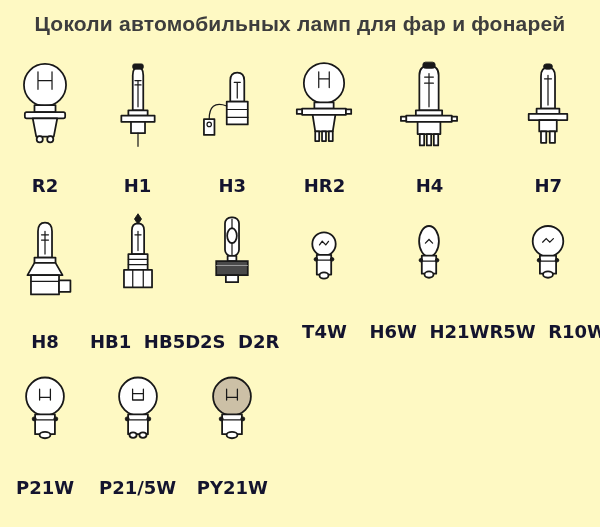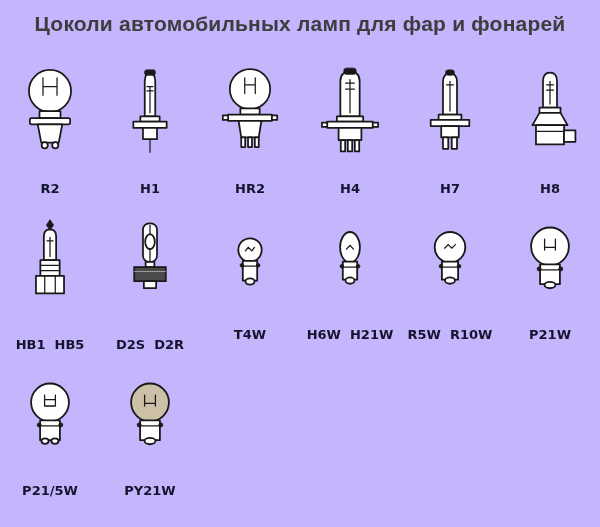--- a/index.html
+++ b/index.html
@@ -1,22 +1,22 @@
 <!DOCTYPE html>
 <html><head>
 <meta charset="utf-8">
 <style>
   html,body{margin:0;padding:0;background:#ffffff;}
-  .page{width:600px;height:527px;overflow:hidden;background:#c4b5fd;font-family:"Liberation Sans",sans-serif;}
+  .page{width:600px;height:527px;overflow:hidden;background:#fef9c3;font-family:"Liberation Sans",sans-serif;}
   .title{margin:0;padding:12px 0 4px;text-align:center;font-size:21px;font-weight:bold;color:#3d3d3d;letter-spacing:.2px;}
   .grid{display:grid;grid-template-columns:repeat(6,1fr);width:600px;}
   .cell{display:flex;flex-direction:column;align-items:center;justify-content:flex-end;}
   .r1,.r2{height:156px;}
   .r3{height:146px;}
-  .label{margin-top:5px;font-size:13px;font-weight:bold;color:#14142e;font-family:"DejaVu Sans",sans-serif;white-space:pre;text-align:center;}
+  .label{margin-top:5px;font-size:18px;font-weight:bold;color:#14142e;font-family:"DejaVu Sans",sans-serif;white-space:pre;text-align:center;}
   svg{display:block;}
   .s{fill:#ffffff;stroke:#191919;stroke-width:2;stroke-linejoin:round;stroke-linecap:round;}
   .d{fill:#191919;stroke:#191919;stroke-width:1;}
   .w{fill:none;stroke:#191919;stroke-width:1.4;stroke-linecap:round;}
   .g{fill:#4a4a4a;stroke:#191919;stroke-width:2;}
 </style>
 </head>
 <body>
 
 <div class="page">
@@ -44,20 +44,32 @@
         <rect class="d" x="44" y="9" width="12" height="6" rx="2"></rect>
         <path class="w" d="M50 58 V28 M46.5 28 H53.5 M46.5 33 H53.5"></path>
         <rect class="s" x="39" y="62" width="22" height="6"></rect>
         <rect class="s" x="31" y="68" width="38" height="7"></rect>
         <rect class="s" x="42" y="75" width="16" height="13"></rect>
         <path class="w" d="M50 88 V103" stroke-width="3"></path>
       </svg>
       <div class="label">H1</div>
     </div>
 
+    <div class="cell r1">
+      <svg width="88" height="114" viewBox="0 0 100 130">
+        <path class="s" d="M48 28 Q48 19 56 19 Q64 19 64 28 V52 H48 Z"></path>
+        <path class="w" d="M56 48 V30 M52.5 30 H59.5"></path>
+        <rect class="s" x="44" y="52" width="24" height="26"></rect>
+        <path class="w" d="M44 61 H68 M44 70 H68"></path>
+        <path class="w" d="M44 57 C30 52 24 58 24 72"></path>
+        <rect class="s" x="18" y="72" width="12" height="18"></rect>
+        <circle class="w" cx="24" cy="78" r="2.5"></circle>
+      </svg>
+      <div class="label">H3</div>
+    </div>
 
     <div class="cell r1">
       <svg width="88" height="114" viewBox="0 0 100 130">
         <circle class="s" cx="50" cy="31" r="23"></circle>
         <path class="w" d="M44 18 V36 M56 18 V36 M44 26 H56"></path>
         <rect class="s" x="39" y="53" width="22" height="7"></rect>
         <rect class="s" x="25" y="60" width="50" height="7"></rect>
         <rect class="s" x="19" y="61" width="6" height="5"></rect>
         <rect class="s" x="75" y="61" width="6" height="5"></rect>
         <path class="s" d="M37 67 H63 L60 86 H40 Z"></path>

